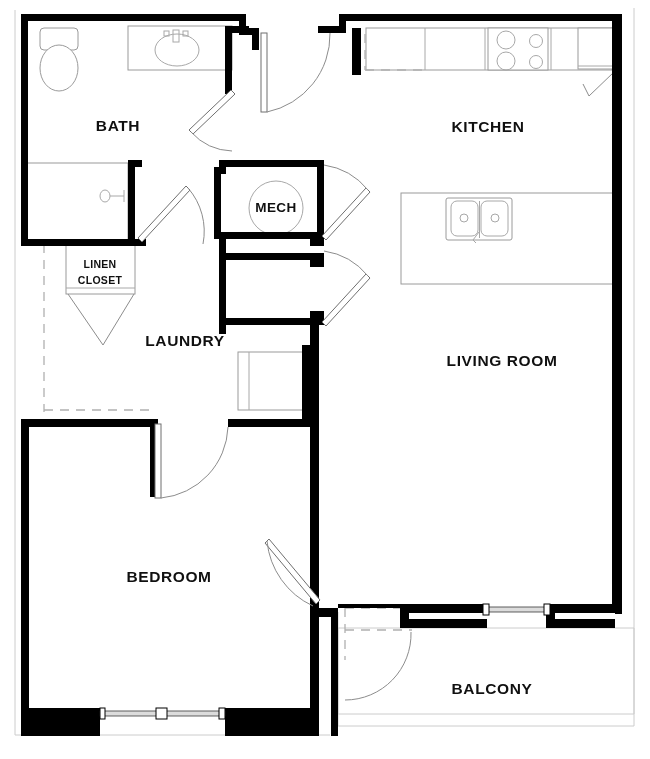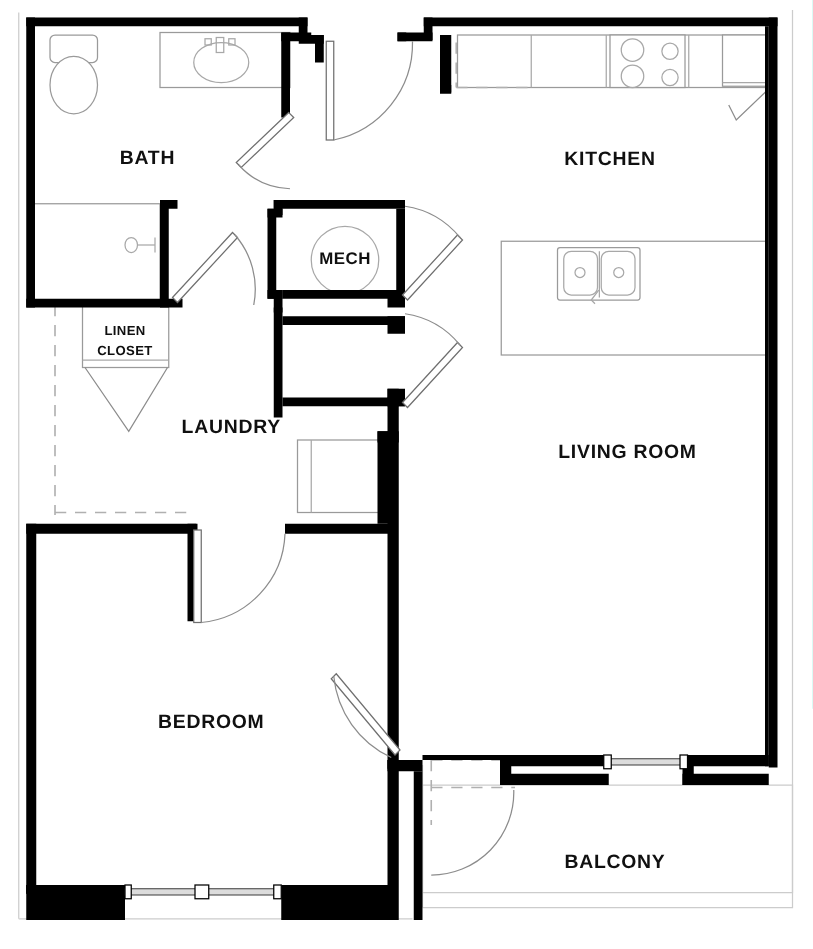--- a/index.html
+++ b/index.html
@@ -10,21 +10,21 @@
   body {
     width: 650px;
     height: 759px;
     font-family: "Liberation Sans", sans-serif;
     overflow: hidden;
   }
   #floorplan-root {
     position: relative;
     width: 650px;
     height: 567px;
-    background: #5eead4;
+    background: #0f766e;
   }
   svg#plan {
     display: block;
     width: 650px;
     height: 759px;
   }
   .room-label {
     font-family: "Liberation Sans", sans-serif;
     font-weight: bold;
     fill: #101010;

